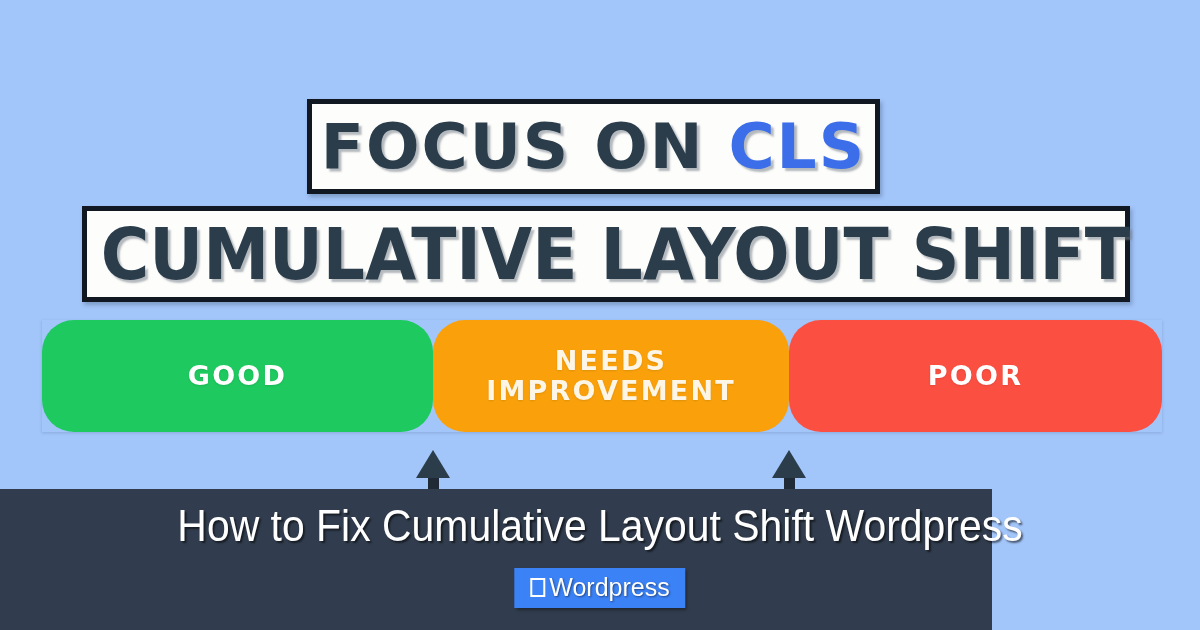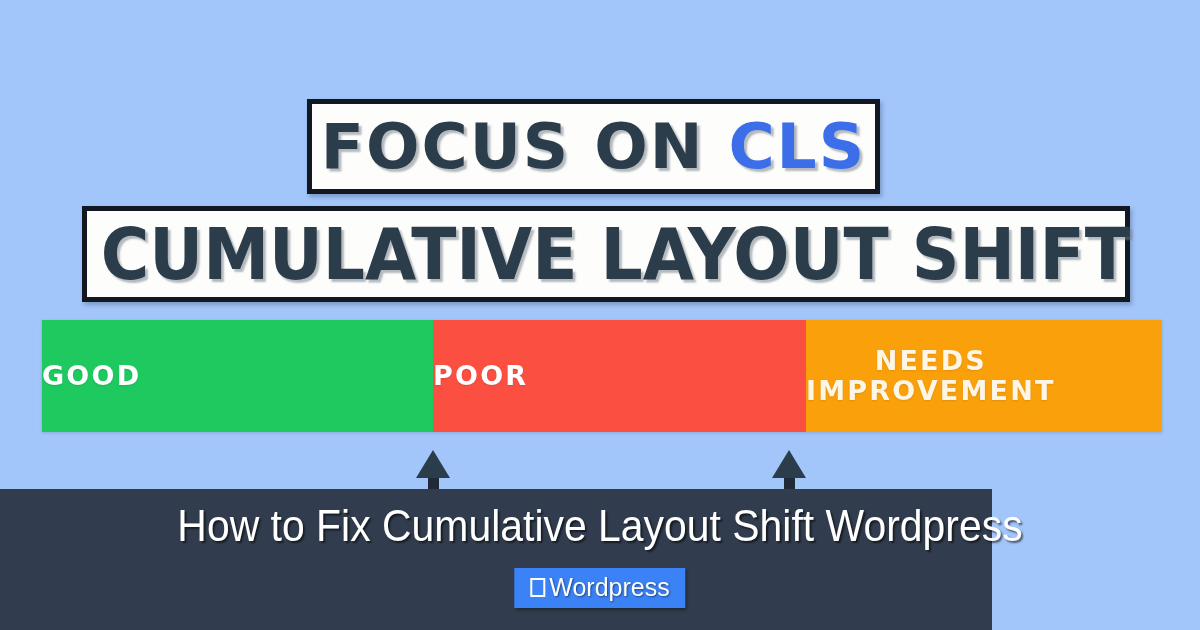--- a/index.html
+++ b/index.html
@@ -74,22 +74,24 @@
     left: 42px;
     top: 320px;
     width: 1120px;
     height: 112px;
     display: flex;
     box-shadow: 0 1px 3px rgba(40,60,90,0.20);
   }
   .seg {
     display: flex;
     align-items: center;
+    justify-content: center;
     text-align: center;
     box-sizing: border-box;
+    border-radius: 32px;
   }
   .seg-label {
     font-family: "DejaVu Sans", sans-serif;
     font-weight: bold;
     font-size: 27px;
     letter-spacing: 2.2px;
     line-height: 1.12;
     color: #ffffff;
     text-shadow: 0 1px 2px rgba(0,0,0,0.10);
   }
@@ -194,25 +196,25 @@
   </div>
 
   <div id="box-cumulative" class="headline-box">
     <div id="cumulative-text" class="headline-text">CUMULATIVE LAYOUT SHIFT</div>
   </div>
 
   <div id="bar">
     <div id="seg-good" class="seg">
       <div class="seg-label">GOOD</div>
     </div>
+    <div id="seg-needs" class="seg">
+      <div class="seg-label"><span>NEEDS</span><br><span>IMPROVEMENT</span></div>
+    </div>
     <div id="seg-poor" class="seg">
       <div class="seg-label">POOR</div>
-    </div>
-    <div id="seg-needs" class="seg">
-      <div class="seg-label"><span>NEEDS</span><br><span>IMPROVEMENT</span></div>
     </div>
   </div>
 
   <div id="marker-low" class="marker">
     <div class="arrow-head"></div>
     <div class="arrow-stem"></div>
     <div class="threshold-value">0.1</div>
   </div>
 
   <div id="marker-high" class="marker">

